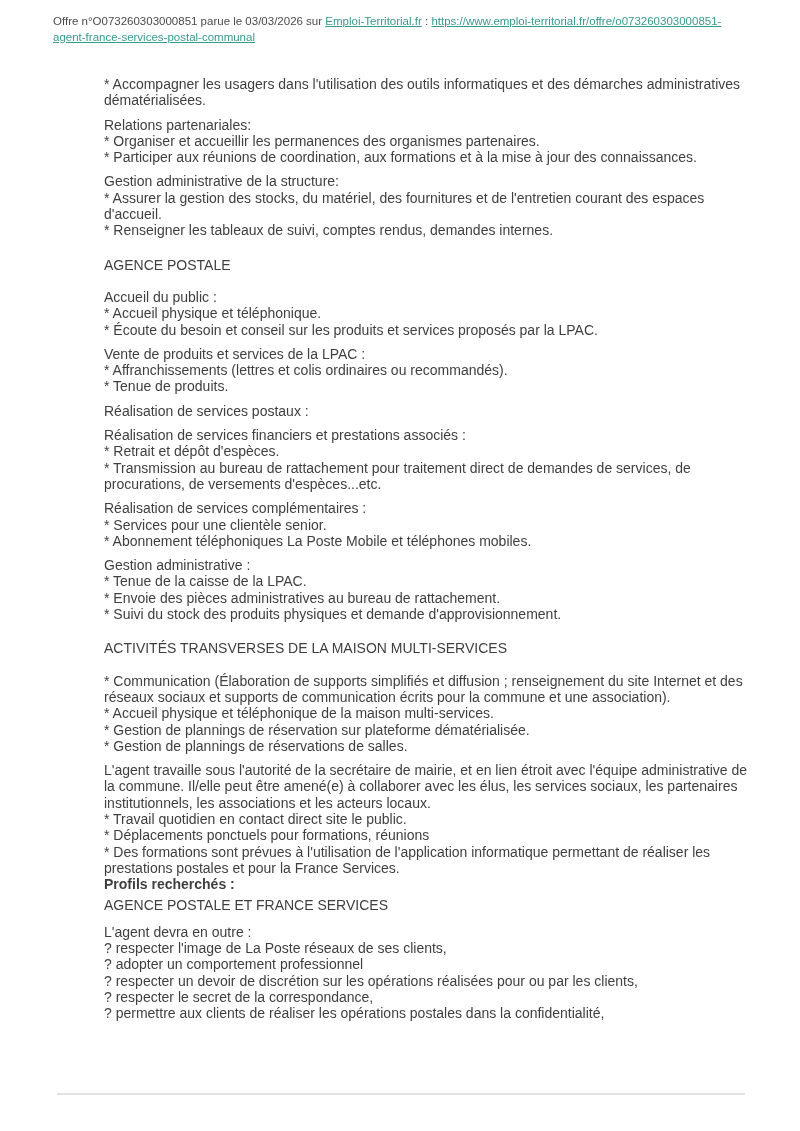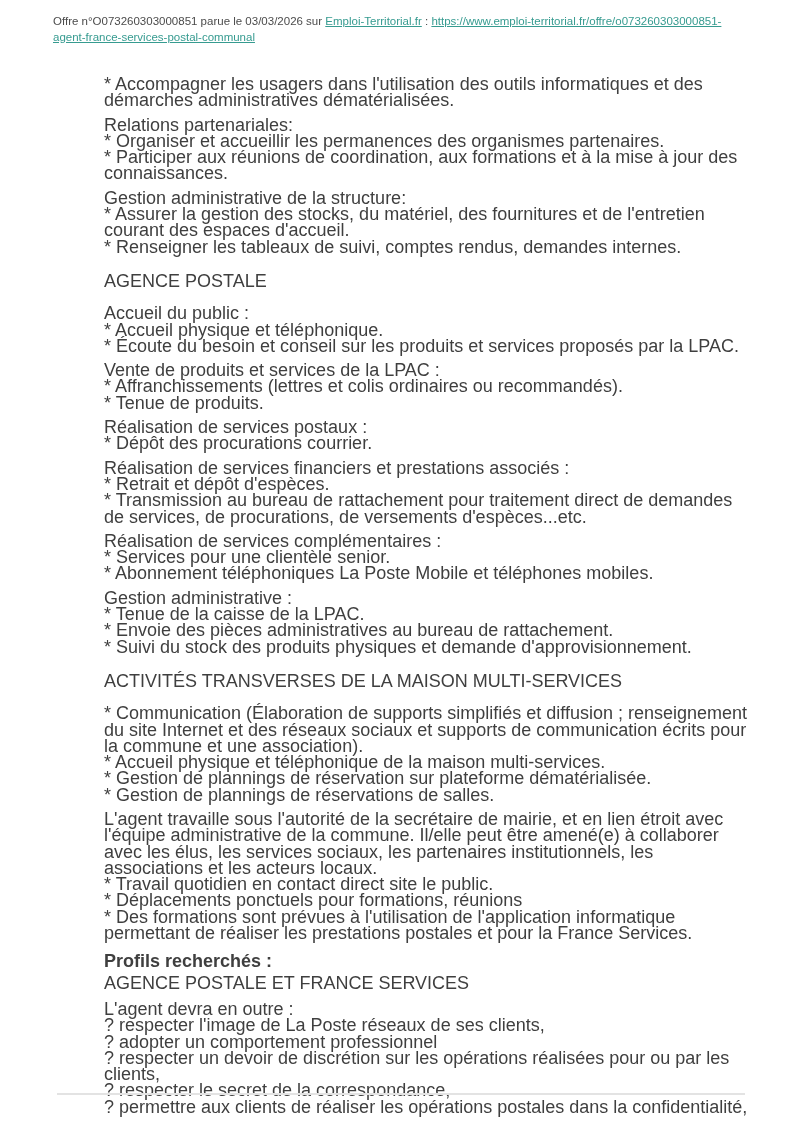--- a/index.html
+++ b/index.html
@@ -10,25 +10,25 @@
   }
   .page-header{
     position:absolute;left:53px;top:13px;width:694px;
     font-size:11.5px;line-height:16px;color:#4b4b4b;
   }
   .link{
     text-decoration:underline;cursor:pointer;
   }
   .doc-body{
     position:absolute;left:104px;top:76px;width:645px;
-    font-size:18px;line-height:16.3px;color:#3f3f3f;
+    font-size:14px;line-height:16.3px;color:#3f3f3f;
   }
   .block{margin:0 0 8px 0;}
   .block.heading{margin-top:18px;margin-bottom:16px;}
-  .block.tight{margin-bottom:12px;}
+  .block.tight{margin-bottom:0;}
   .block.profils{font-weight:bold;margin-bottom:5px;}
   .block.subheading{margin-bottom:10px;}
   .line{min-height:16.3px;}
   .footer-rule{
     position:absolute;left:57px;top:1093px;width:688px;height:2px;
     background:#e3e3e3;
   }
   .footer-page{
     position:absolute;top:1152px;right:52px;
     font-size:17px;color:#7b7b7b;
@@ -61,21 +61,20 @@
       <div class="line">* Accueil physique et téléphonique.</div>
       <div class="line">* Écoute du besoin et conseil sur les produits et services proposés par la LPAC.</div>
     </div>
     <div class="block para">
       <div class="line">Vente de produits et services de la LPAC :</div>
       <div class="line">* Affranchissements (lettres et colis ordinaires ou recommandés).</div>
       <div class="line">* Tenue de produits.</div>
     </div>
     <div class="block para">
       <div class="line">Réalisation de services postaux :</div>
-      <div class="line">* Dépôt des procurations courrier.</div>
     </div>
     <div class="block para">
       <div class="line">Réalisation de services financiers et prestations associés :</div>
       <div class="line">* Retrait et dépôt d'espèces.</div>
       <div class="line">* Transmission au bureau de rattachement pour traitement direct de demandes de services, de procurations, de versements d'espèces...etc.</div>
     </div>
     <div class="block para">
       <div class="line">Réalisation de services complémentaires :</div>
       <div class="line">* Services pour une clientèle senior.</div>
       <div class="line">* Abonnement téléphoniques La Poste Mobile et téléphones mobiles.</div>

